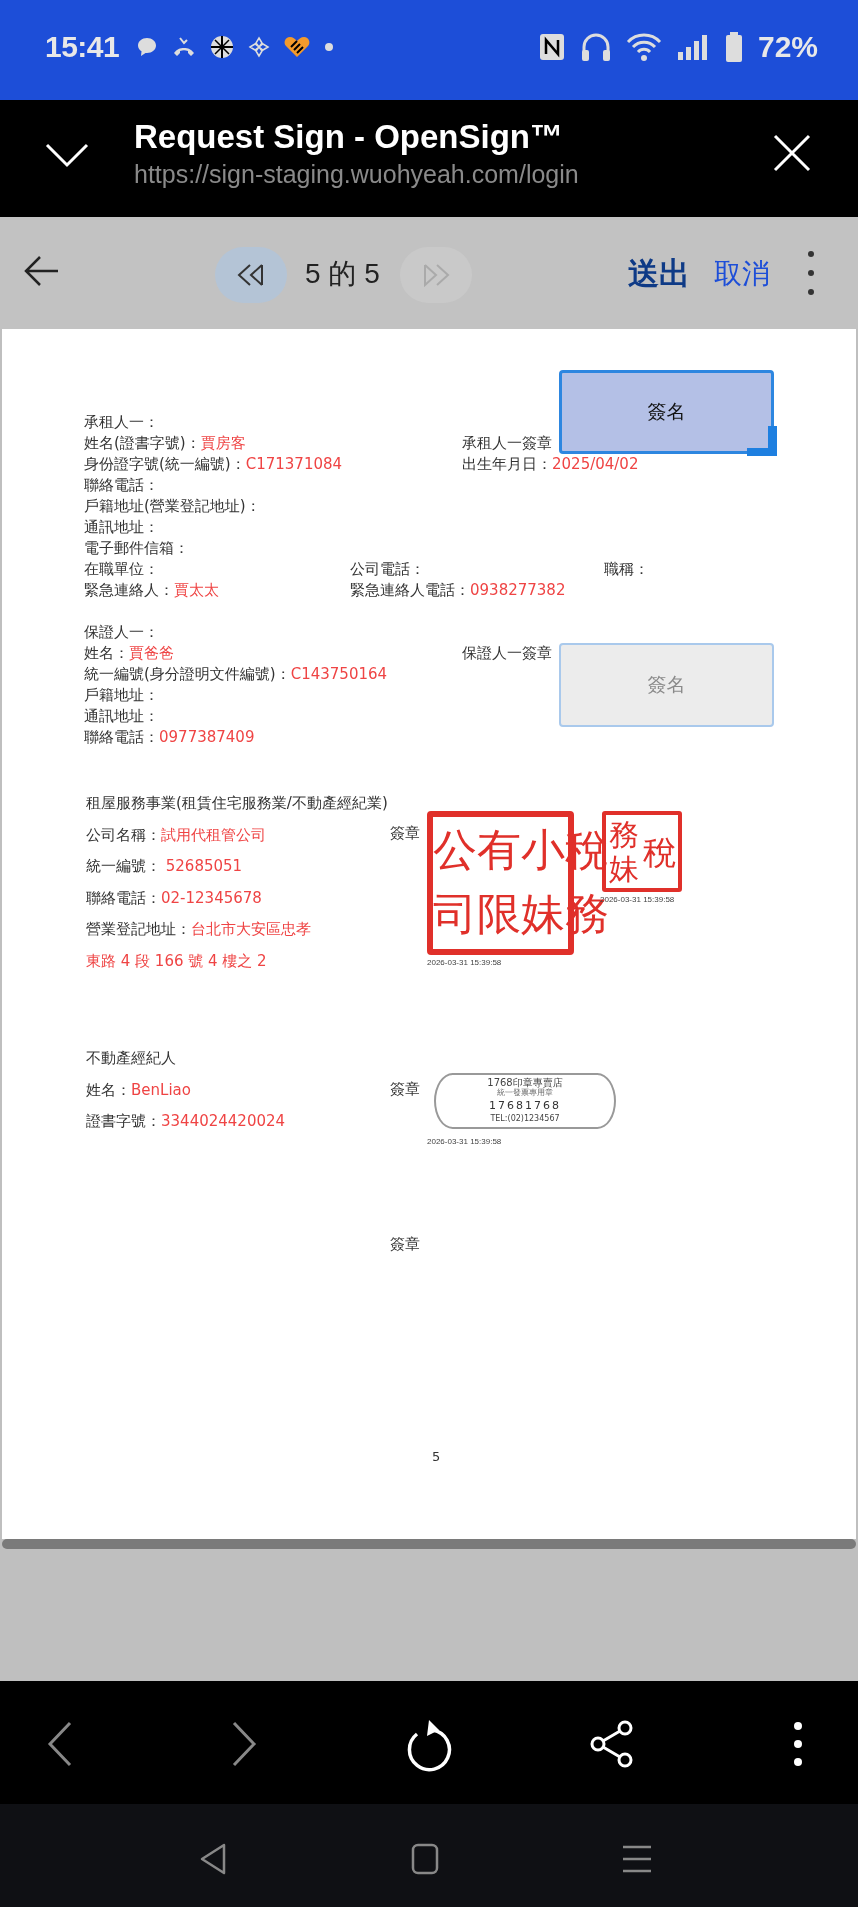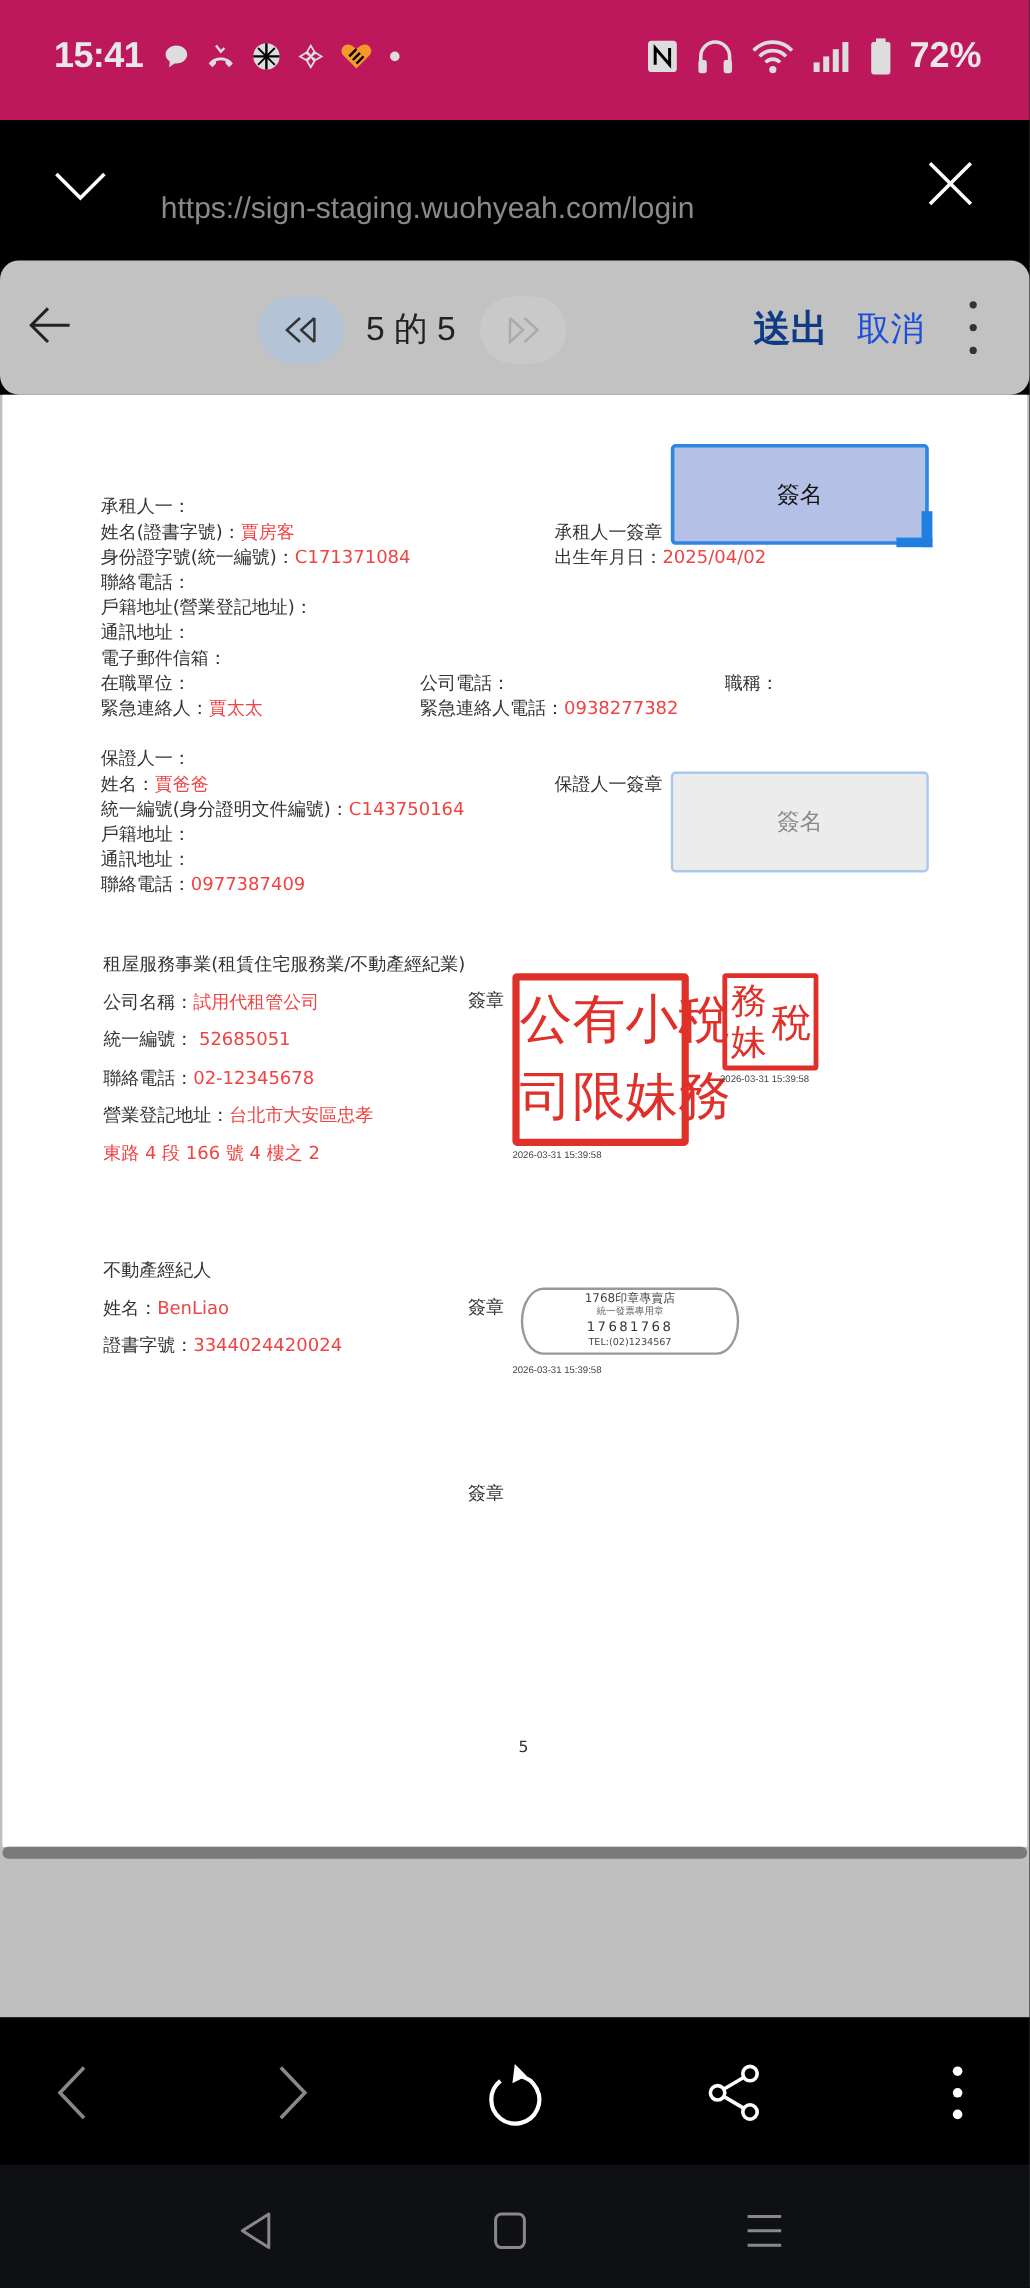--- a/index.html
+++ b/index.html
@@ -1,32 +1,32 @@
 <!DOCTYPE html>
 <html><head>
 <meta charset="utf-8">
 <style>
   * { box-sizing: border-box; margin: 0; padding: 0; }
   html, body { width: 858px; height: 1907px; overflow: hidden; background: #000; }
   body { font-family: "DejaVu Sans", "Liberation Sans", sans-serif; position: relative; }
 
   
-  .statusbar { position: absolute; left: 0; top: 0; width: 858px; height: 100px; background: #be185d; color: #e8e8e8; }
+  .statusbar { position: absolute; left: 0; top: 0; width: 858px; height: 100px; background: #1d4ed8; color: #e8e8e8; }
   .statusbar .time { position: absolute; left: 45px; top: 30px; font-size: 30px; font-weight: bold; font-family: "Liberation Sans", sans-serif; letter-spacing: -0.5px; }
   .statusbar .notif { position: absolute; left: 135px; top: 34px; display: flex; gap: 12px; align-items: center; }
   .statusbar .right { position: absolute; right: 40px; top: 30px; display: flex; gap: 14px; align-items: center; }
   .statusbar .battery-pct { font-size: 30px; font-weight: bold; font-family: "Liberation Sans", sans-serif; }
 
   
   .browserbar { position: absolute; left: 0; top: 100px; width: 858px; height: 117px; background: #000; color: #fff; }
   .browserbar .title { position: absolute; left: 134px; top: 18px; font-size: 33px; font-weight: bold; font-family: "Liberation Sans", sans-serif; }
   .browserbar .url { position: absolute; left: 134px; top: 60px; font-size: 25px; color: #8a8a8a; font-family: "Liberation Sans", sans-serif; }
 
   
-  .apptoolbar { position: absolute; left: 0; top: 217px; width: 858px; height: 112px; background: #c2c2c2; border-radius: 16px; }
+  .apptoolbar { position: absolute; left: 0; top: 217px; width: 858px; height: 112px; background: #c2c2c2; }
   .apptoolbar .back { position: absolute; left: 22px; top: 36px; }
   .apptoolbar .prev { position: absolute; left: 215px; top: 30px; width: 72px; height: 56px; border-radius: 28px; background: #b4c4d6; display: flex; align-items: center; justify-content: center; }
   .apptoolbar .next { position: absolute; left: 400px; top: 30px; width: 72px; height: 56px; border-radius: 28px; background: #c9c9c9; display: flex; align-items: center; justify-content: center; }
   .apptoolbar .pageind { position: absolute; left: 305px; top: 38px; font-size: 28px; color: #222; font-family: "Liberation Sans", sans-serif; }
   .apptoolbar .send { position: absolute; left: 628px; top: 36px; font-size: 31px; font-weight: bold; color: #0e3a86; }
   .apptoolbar .cancel { position: absolute; left: 714px; top: 38px; font-size: 28px; color: #1d4ed8; }
   .apptoolbar .more { position: absolute; left: 805px; top: 34px; width: 12px; height: 44px; display: flex; flex-direction: column; justify-content: space-between; align-items: center; }
   .apptoolbar .more i { width: 6px; height: 6px; border-radius: 3px; background: #333; display: block; }
 
   
@@ -114,20 +114,21 @@
         <rect x="2" y="4" width="16" height="27" rx="2" fill="#ddd"></rect>
       </svg>
     <span class="battery-pct">72%</span>
   </div>
 </div>
 
 <div class="browserbar">
   <svg style="position:absolute;left:44px;top:40px" width="46" height="30" viewBox="0 0 46 30">
       <path d="M3 5l20 20L43 5" stroke="#fff" stroke-width="3" fill="none"></path>
     </svg>
+  <div class="title">Request Sign - OpenSign™</div>
   <div class="url">https://sign-staging.wuohyeah.com/login</div>
   <svg style="position:absolute;left:772px;top:33px" width="40" height="40" viewBox="0 0 40 40">
       <path d="M3 3l34 34M37 3L3 37" stroke="#fff" stroke-width="3"></path>
     </svg>
 </div>
 
 <div class="apptoolbar">
   <svg class="back" width="40" height="36" viewBox="0 0 40 36">
       <path d="M36 18H4M18 4L4 18l14 14" stroke="#222" stroke-width="2.5" fill="none"></path>
     </svg>

